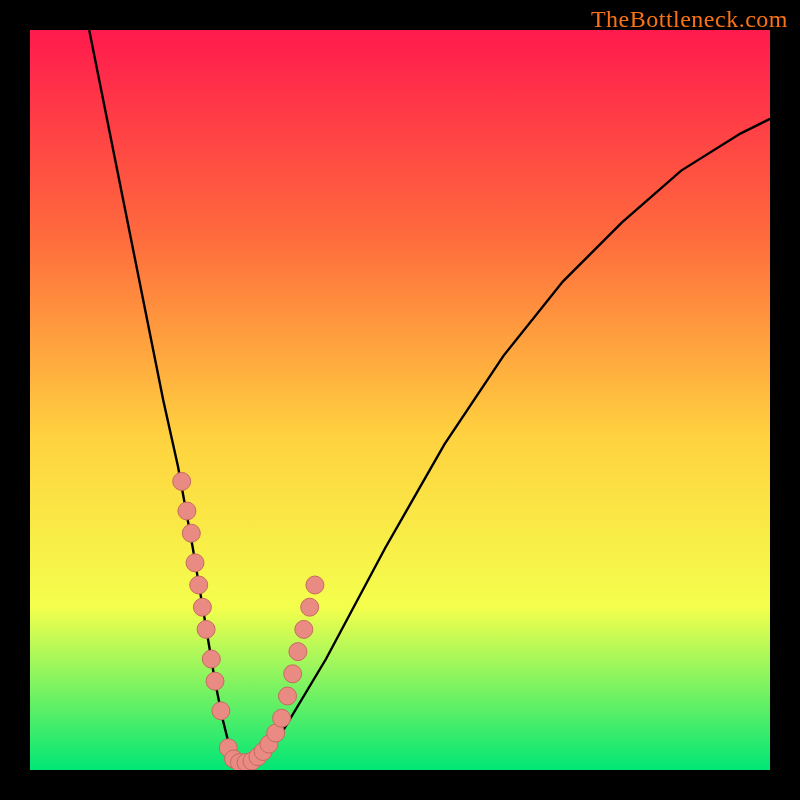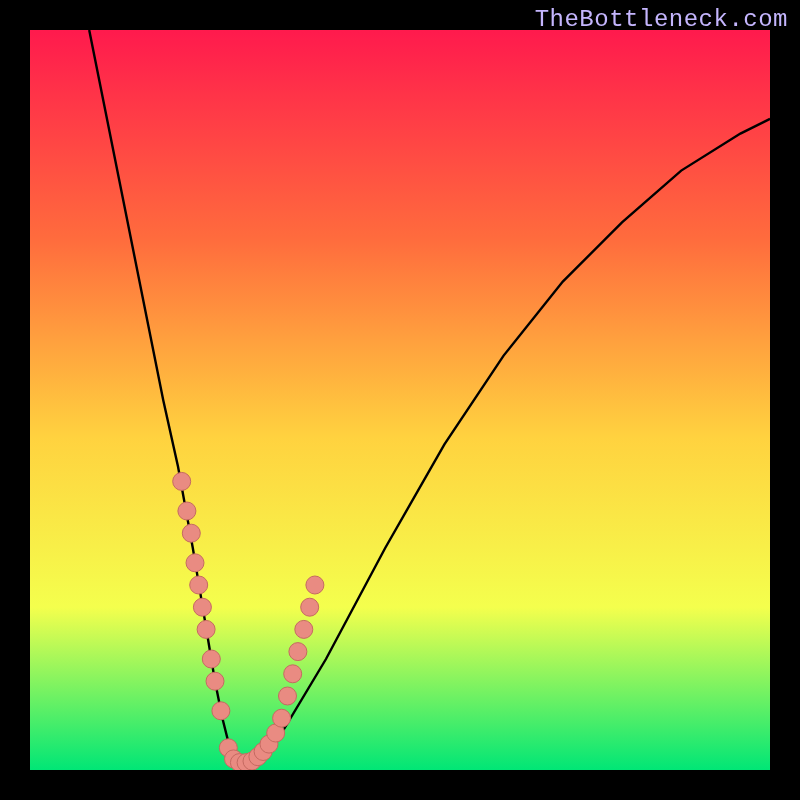--- a/index.html
+++ b/index.html
@@ -2,23 +2,23 @@
 <html><head>
 <meta charset="utf-8">
 <style>
   * { margin: 0; padding: 0; box-sizing: border-box; }
   html, body { width: 800px; height: 800px; overflow: hidden; background: #000; }
   .stage { position: relative; width: 800px; height: 800px; }
   .watermark {
     position: absolute;
     top: 6px;
     right: 12px;
-    font-family: Liberation Mono, monospace;
+    font-family: Liberation Serif, serif;
     font-size: 24px;
-    color: #c4b5fd;
+    color: #f97316;
     letter-spacing: 0.5px;
     user-select: none;
   }
   .plot-frame {
     position: absolute;
     left: 30px;
     top: 30px;
     width: 740px;
     height: 740px;
   }

